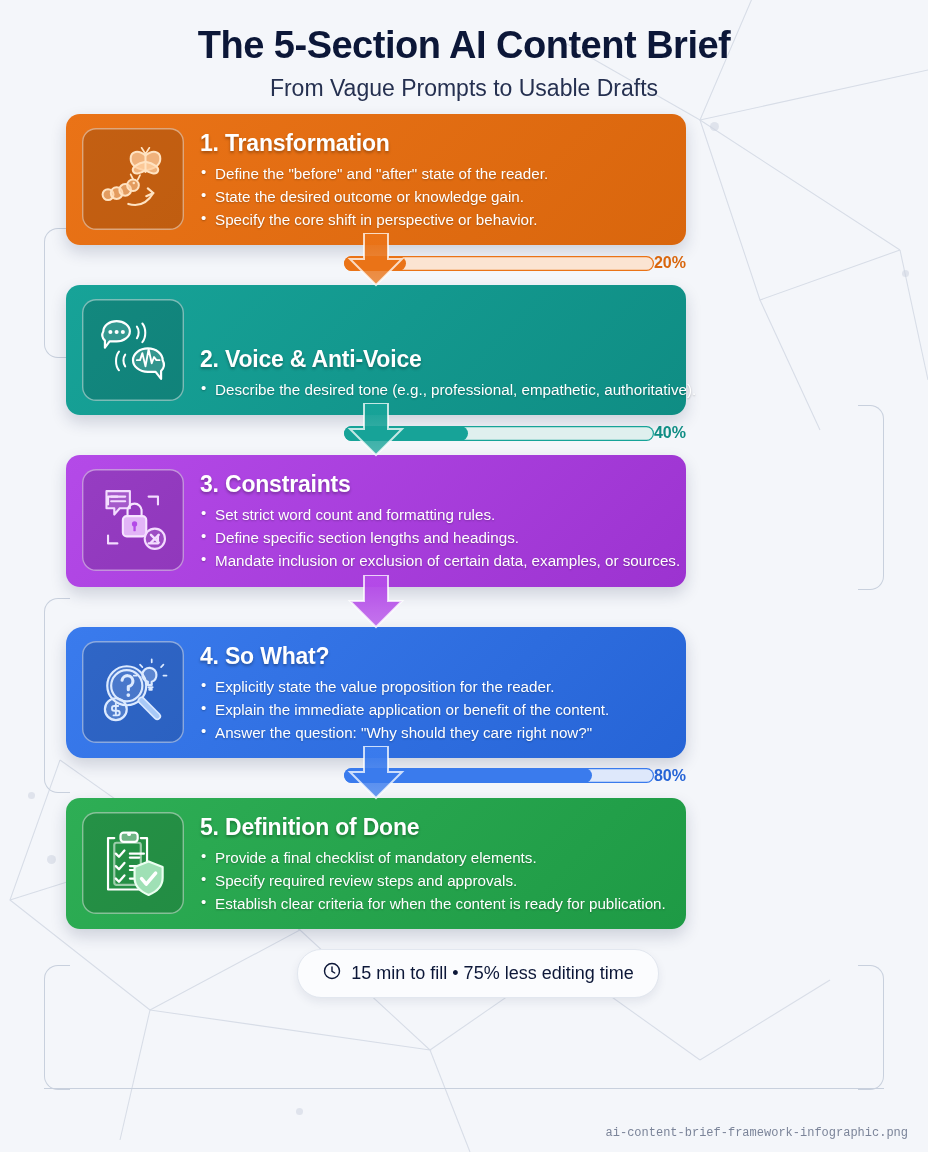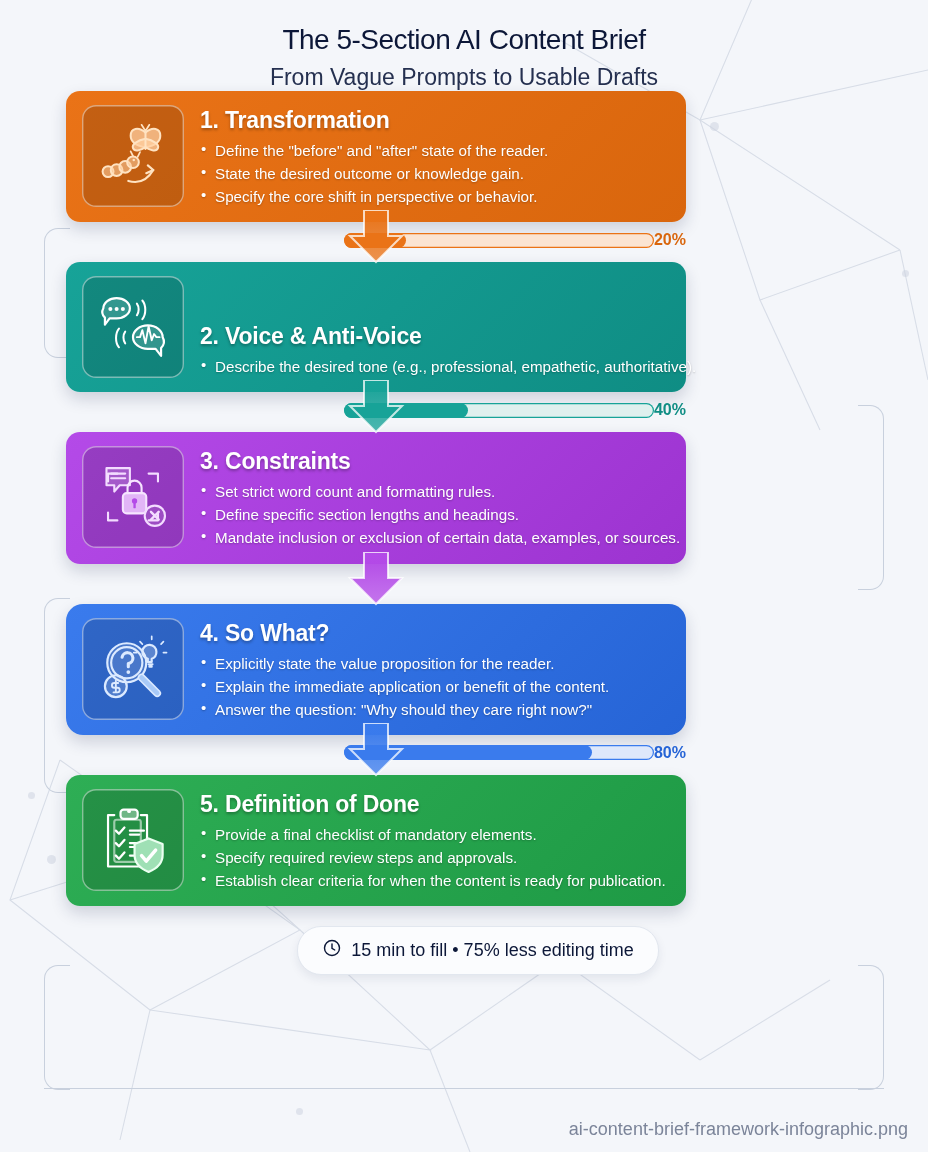--- a/index.html
+++ b/index.html
@@ -10,30 +10,30 @@
     position:relative;
     overflow:hidden;
     color:#101828;
   }
   
   #bg-net{ position:absolute; inset:0; width:928px; height:1152px; z-index:0; }
   .bg-dot{ position:absolute; border-radius:50%; background:#cdd4e0; opacity:.55; z-index:0;}
   
   .header{ position:relative; z-index:3; text-align:center; padding-top:24px; }
   .title{
-    font-size:28px; font-weight:normal; letter-spacing:-.5px;
+    font-size:38px; font-weight:bold; letter-spacing:-.5px;
     color:#0c1738;
   }
   .subtitle{ font-size:23px; color:#253050; margin-top:8px; font-weight:400; }
   
   .bracket{ position:absolute; border:1.6px solid #c8d0dd; z-index:1; background:transparent; }
   .br-left{ border-right:none; border-radius:14px 0 0 14px; left:44px; }
   .br-right{ border-left:none; border-radius:0 14px 14px 0; right:44px; }
   
-  .flow{ position:relative; z-index:3; width:752px; }
+  .flow{ position:relative; z-index:3; width:752px;margin-top:12px; }
   .row{ position:relative; }
   .card{
     position:relative;
     margin:0 66px;
     border-radius:14px;
     padding:14px 18px 14px 16px;
     display:flex;
     gap:16px;
     align-items:flex-start;
     box-shadow:0 7px 16px rgba(25,40,80,.18);
@@ -82,21 +82,21 @@
   .footer{ position:relative; z-index:3; margin-top:20px; text-align:center;padding-left:28px; }
   .chip{
     display:inline-flex; align-items:center; gap:9px;
     background:#fbfcfe; border:1px solid #e2e7ef; border-radius:24px;
     padding:11px 24px; font-size:18px; color:#0c1738;
     box-shadow:0 4px 10px rgba(25,40,80,.08);
   }
   .chip svg{ width:20px; height:20px; }
   .filename{
     position:absolute; right:20px; bottom:12px; z-index:3;
-    font-size:18px; color:#7b8499;
+    font-size:12px; color:#7b8499;font-family:Liberation Mono, monospace;
   }
 </style>
 </head>
 <body>
 
 <svg id="bg-net" viewBox="0 0 928 1152" aria-hidden="true">
   <g stroke="#d3d9e4" stroke-width="1.1" fill="none" opacity=".85">
     <path d="M760 -20 L700 120 L900 250"></path>
     <path d="M700 120 L928 70"></path>
     <path d="M700 120 L560 40"></path>

